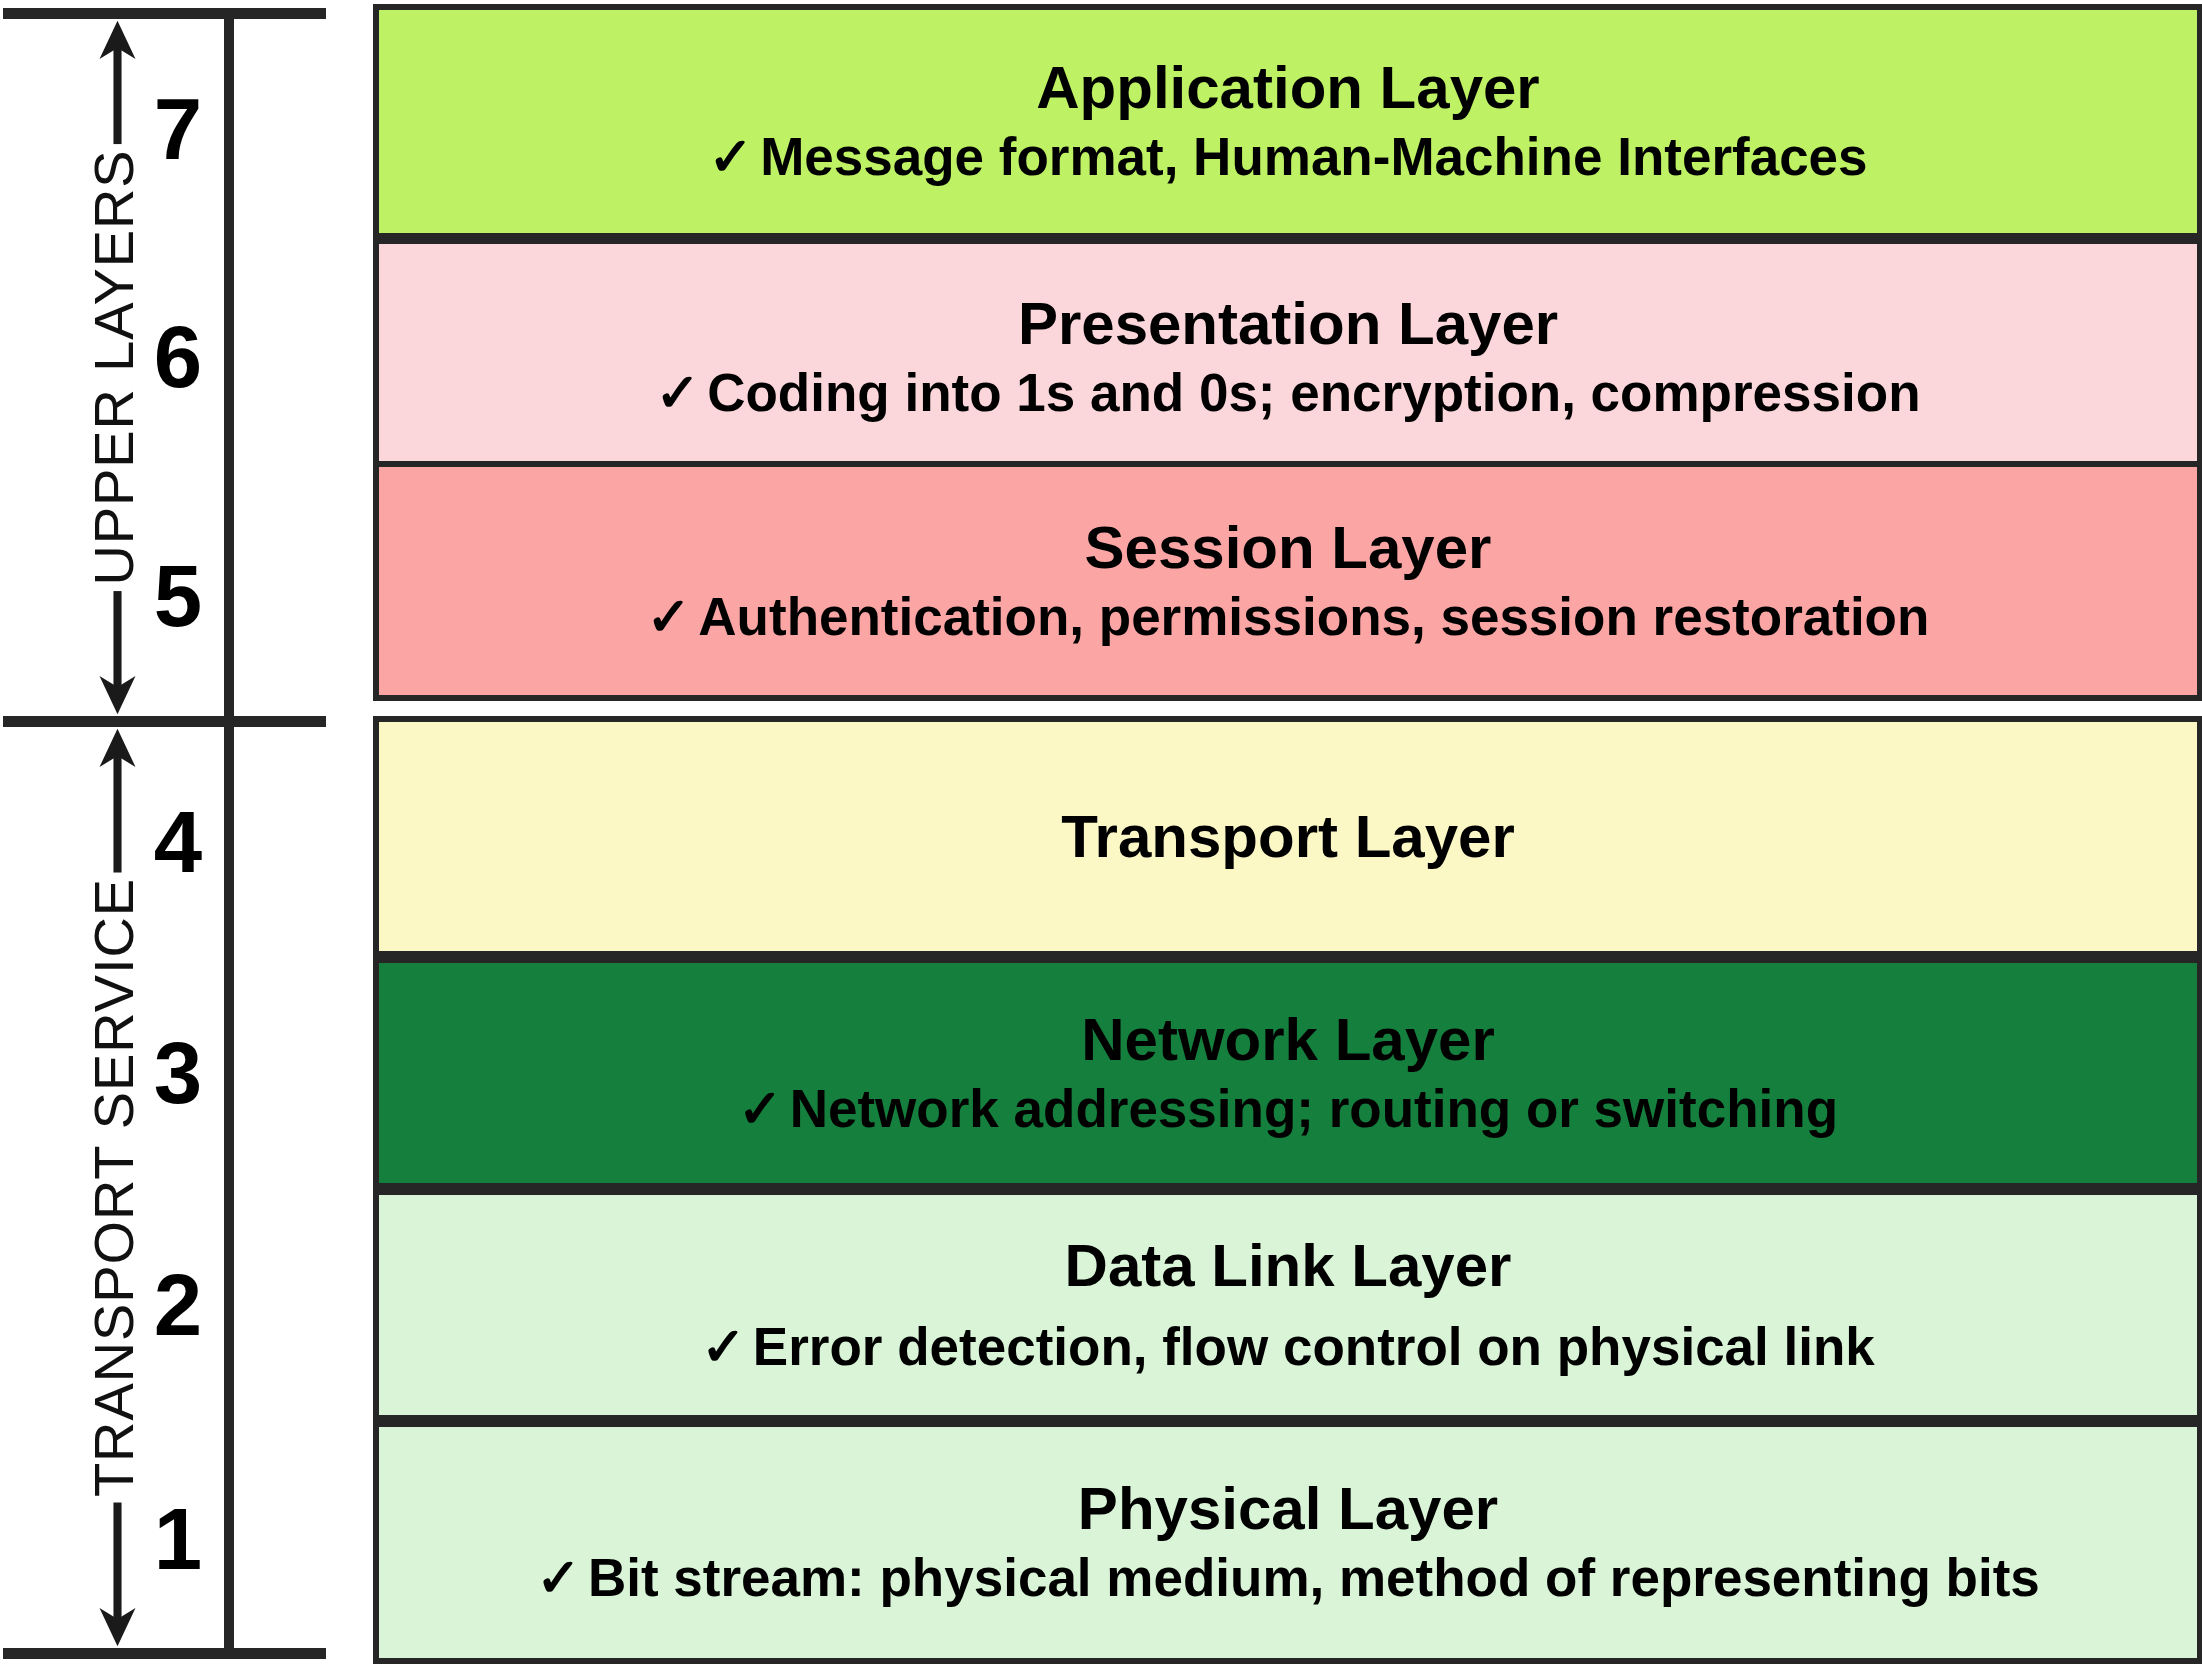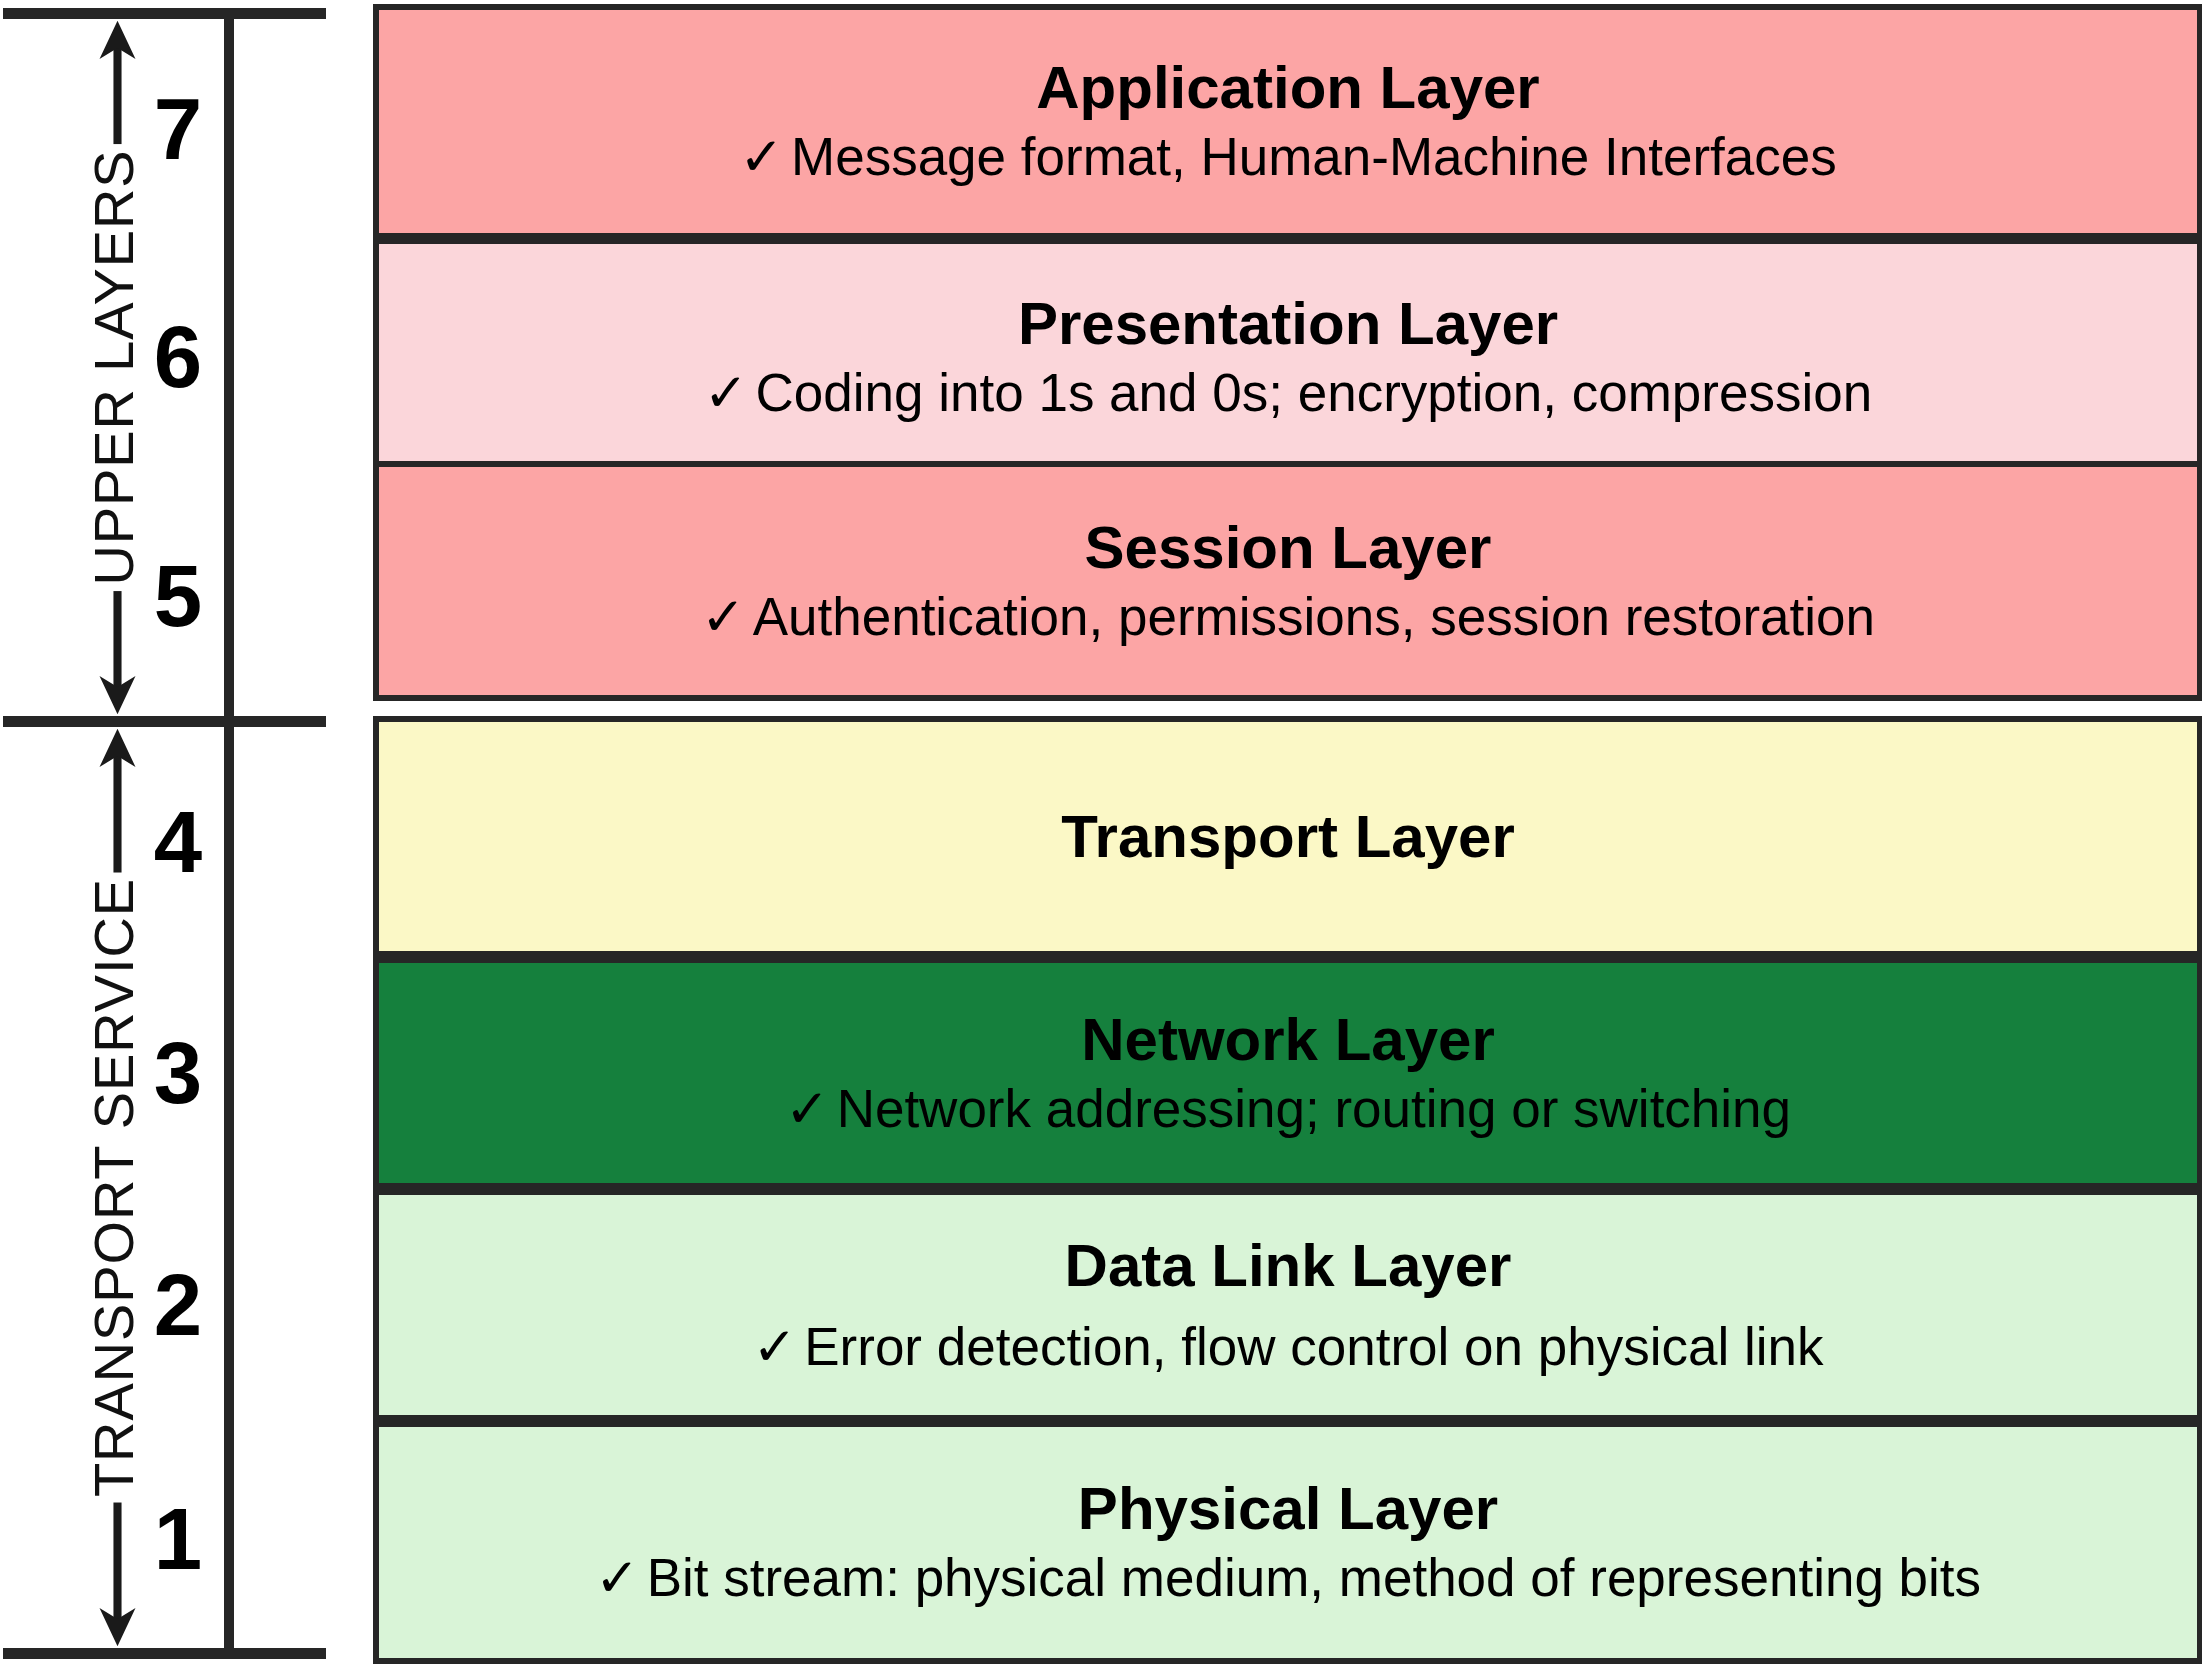--- a/index.html
+++ b/index.html
@@ -108,21 +108,21 @@
     font-family: "Liberation Sans", sans-serif;
     font-weight: bold;
     font-size: 60px;
     color: #000000;
     line-height: 1.0;
     text-align: center;
     white-space: nowrap;
   }
   .layer-desc {
     font-family: "Liberation Sans", sans-serif;
-    font-weight: 400;
+    font-weight: 700;
     font-size: 53px;
     color: #000000;
     line-height: 1.05;
     text-align: center;
     white-space: nowrap;
     margin-top: 11px;
   }
   .check { margin-right: 7.3px; }
 </style>
 </head>
@@ -163,21 +163,21 @@
   </div>
 
   <div class="numcell" style="top:19px;   height:219px;">7</div>
   <div class="numcell" style="top:238px;  height:238px;">6</div>
   <div class="numcell" style="top:476px;  height:240px;">5</div>
   <div class="numcell" style="top:727px;  height:230px;">4</div>
   <div class="numcell" style="top:957px; height:232px;">3</div>
   <div class="numcell" style="top:1189px; height:232px;">2</div>
   <div class="numcell" style="top:1421px; height:236px;">1</div>
 
-  <div class="layerbox" style="top:3.6px; height:235px; background:#fca5a5;">
+  <div class="layerbox" style="top:3.6px; height:235px; background:#bef264;">
     <div class="layer-title">Application Layer</div>
     <div class="layer-desc">
       <span class="check">✓</span><span>Message format, Human-Machine Interfaces</span>
     </div>
   </div>
 
   <div class="layerbox" style="top:238px; height:238px; background:#FBD6DA;">
     <div class="layer-title">Presentation Layer</div>
     <div class="layer-desc">
       <span class="check">✓</span><span>Coding into 1s and 0s; encryption, compression</span>

